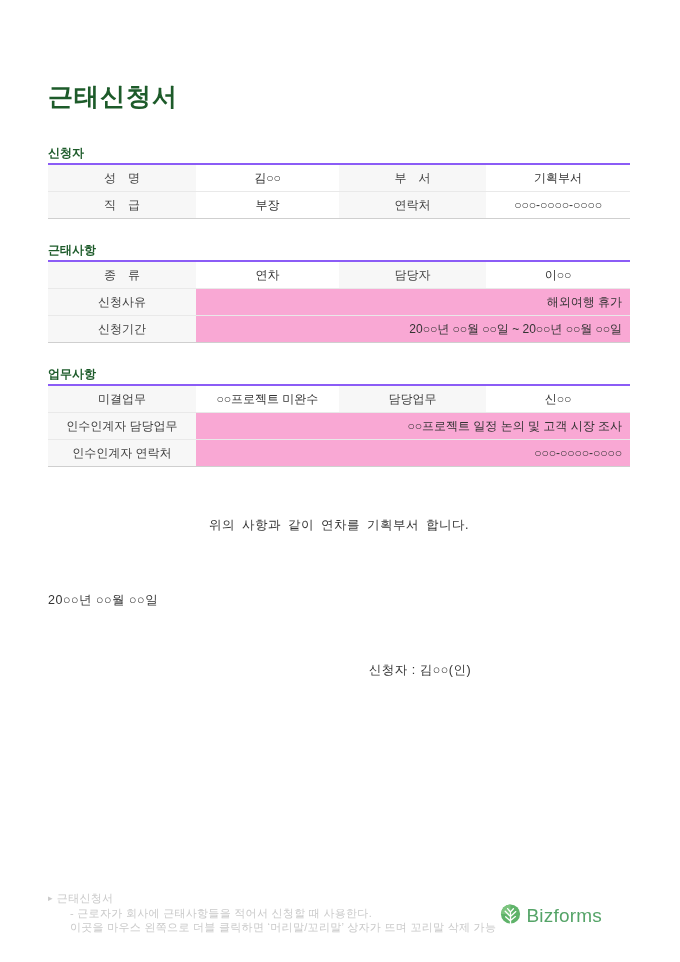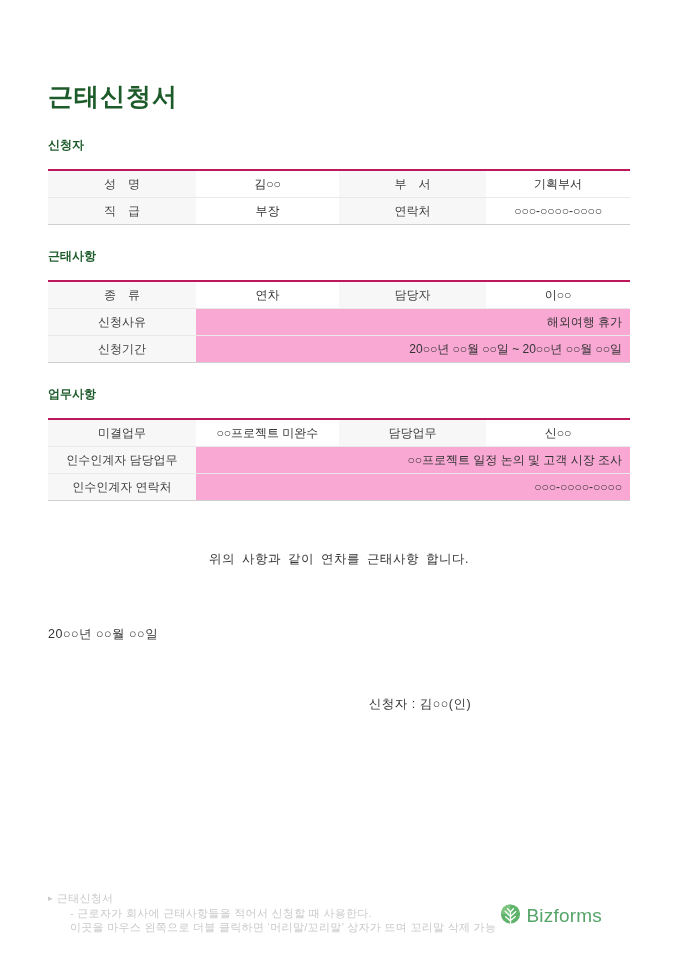--- a/index.html
+++ b/index.html
@@ -16,32 +16,32 @@
 
   .doc-title {
     margin-top:82px;
     font-size:25px; line-height:28px;
     font-weight:bold;
     color:#1d5b2a;
     letter-spacing:1px;
   }
 
   .sec-heading {
-    margin-top:28px;
+    margin-top:36px;
     font-size:12px; line-height:14px;
     font-weight:bold;
     color:#1d5b2a;
   }
   .sec-heading.tight { margin-top:24px; }
 
   table.form-table {
     width:100%;
-    margin-top:17px;
+    margin-top:3px;
     border-collapse:collapse;
-    border-top:2px solid #be185d;
+    border-top:2px solid #8b5cf6;
     border-bottom:1px solid #cfcfcf;
     font-size:12px;
     table-layout:fixed;
   }
   table.form-table td {
     padding:6px 8px;
     line-height:14px;
     height:26px;
     border-top:1px solid #e9e9e9;
     vertical-align:middle;
@@ -149,21 +149,21 @@
           <td class="lbl">인수인계자 담당업무</td>
           <td class="val-left" colspan="3">○○프로젝트 일정 논의 및 고객 시장 조사</td>
         </tr>
         <tr>
           <td class="lbl">인수인계자 연락처</td>
           <td class="val-left" colspan="3">○○○-○○○○-○○○○</td>
         </tr>
       </tbody>
     </table>
 
-    <p class="statement">위의 사항과 같이 연차를 근태사항 합니다.</p>
+    <p class="statement">위의 사항과 같이 연차를 기획부서 합니다.</p>
     <p class="date-line">20○○년 ○○월 ○○일</p>
     <p class="signature">신청자 : 김○○(인)</p>
   </div>
 
   <div class="footer">
     <div class="footer-notes">
       <div class="note-title-row">
         <span class="bullet">▸</span><span>근태신청서</span>
       </div>
       <div class="note-line">- 근로자가 회사에 근태사항들을 적어서 신청할 때 사용한다.</div>

